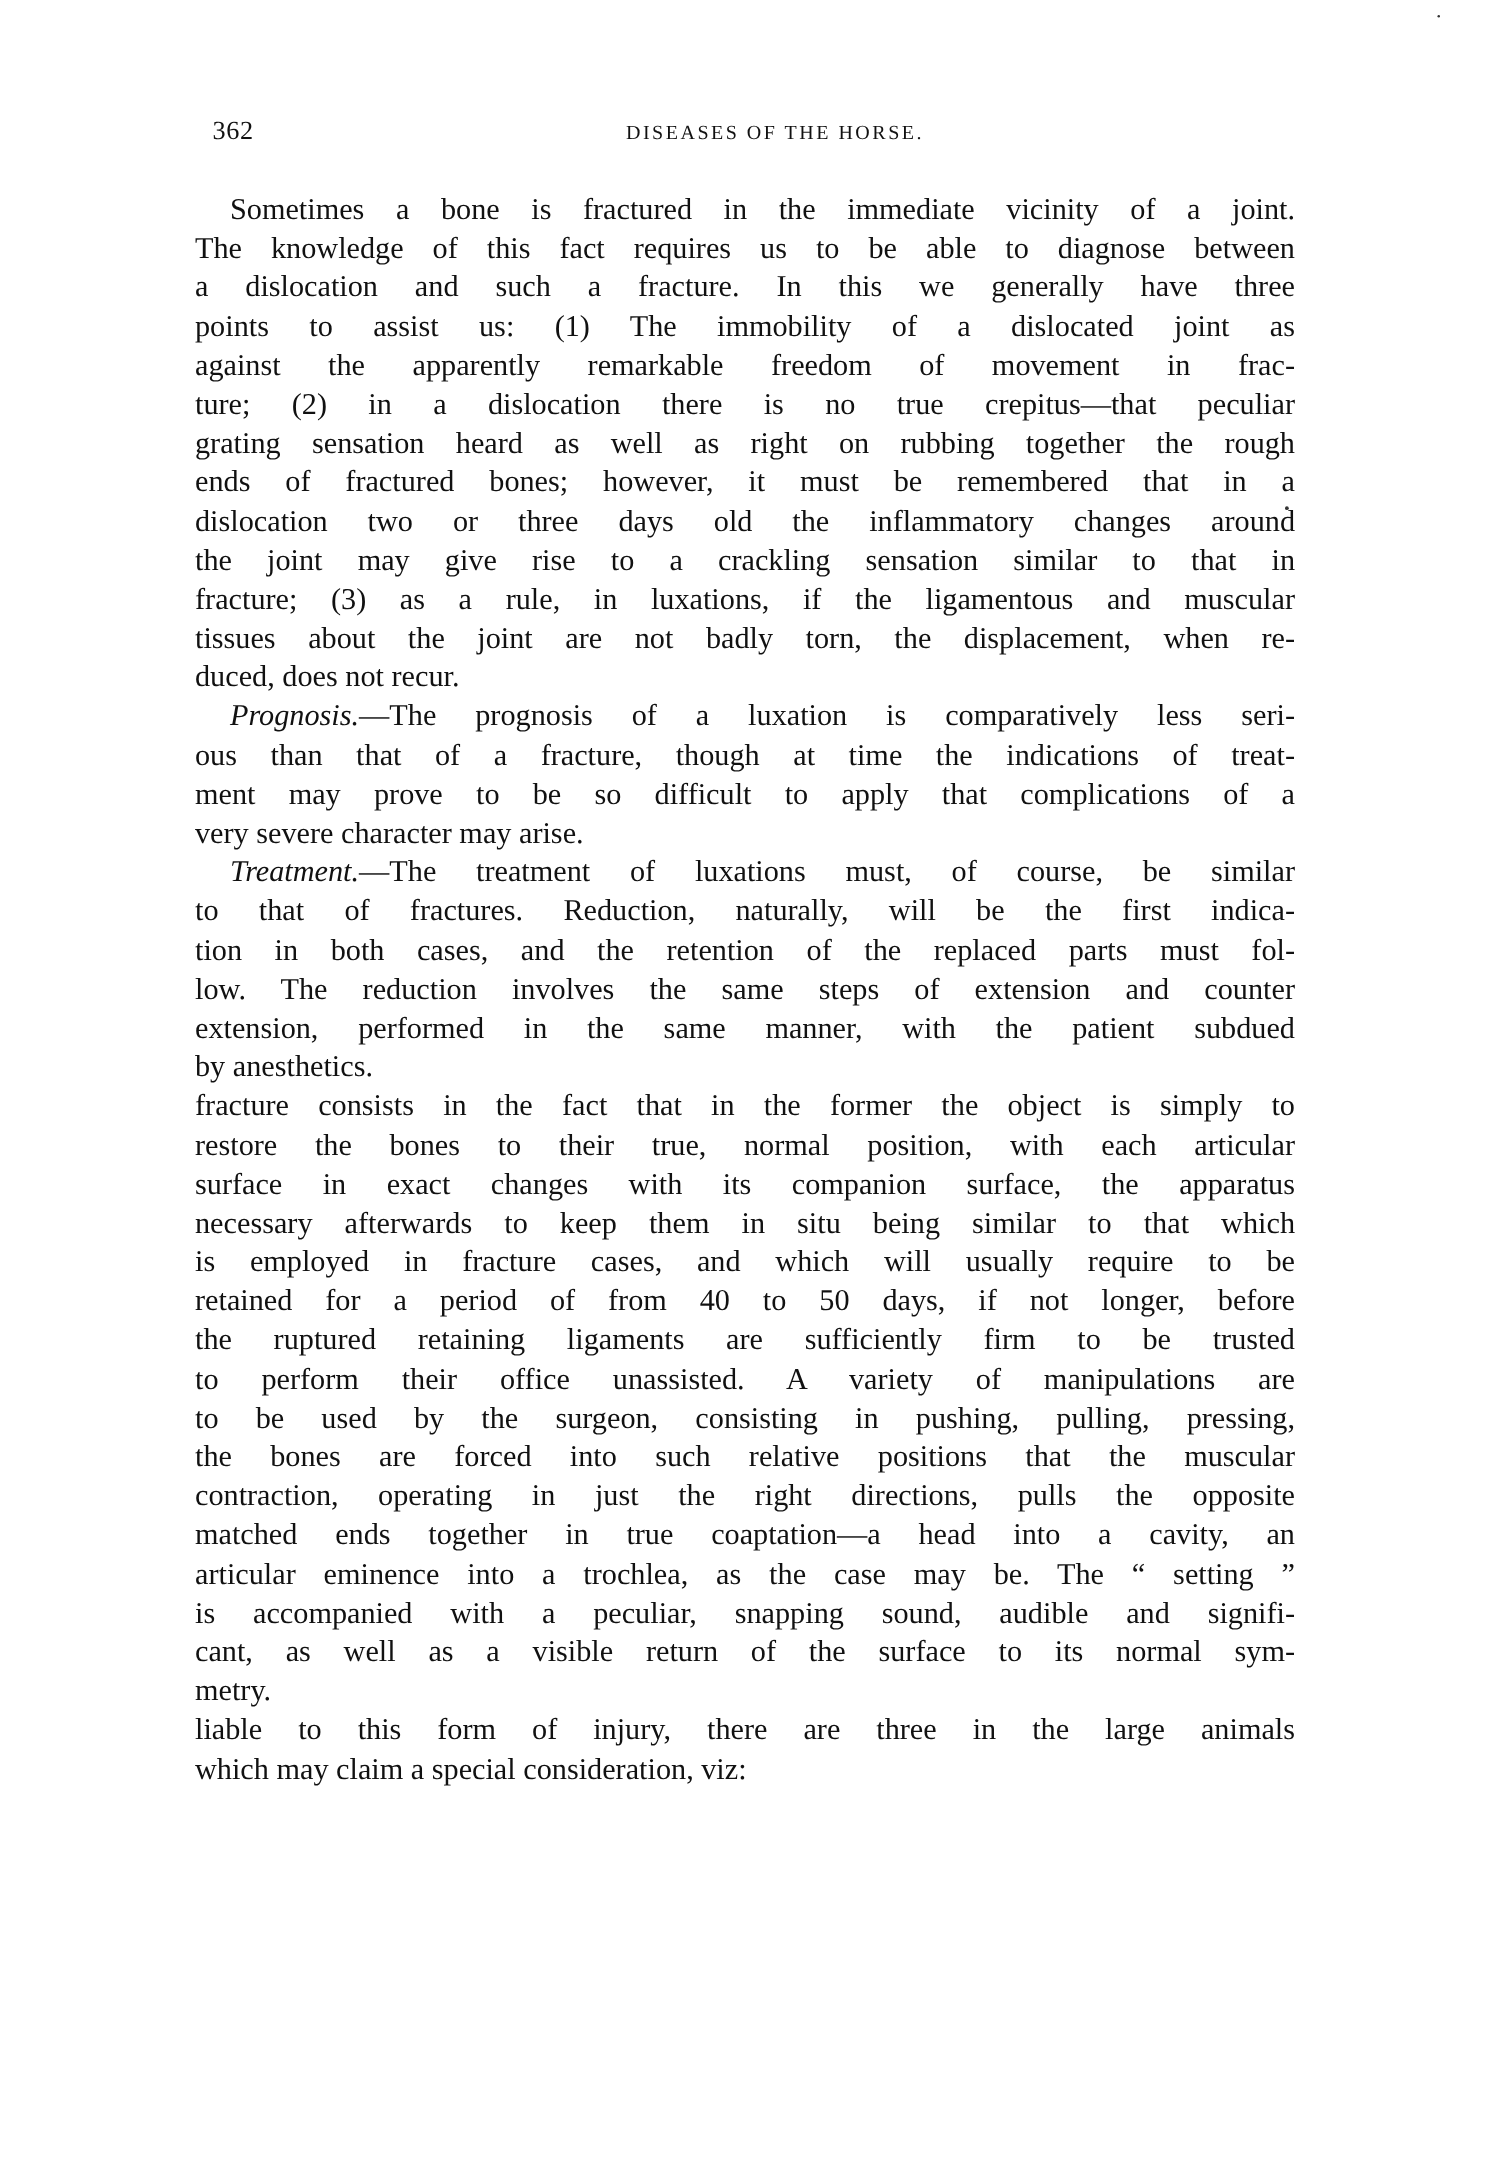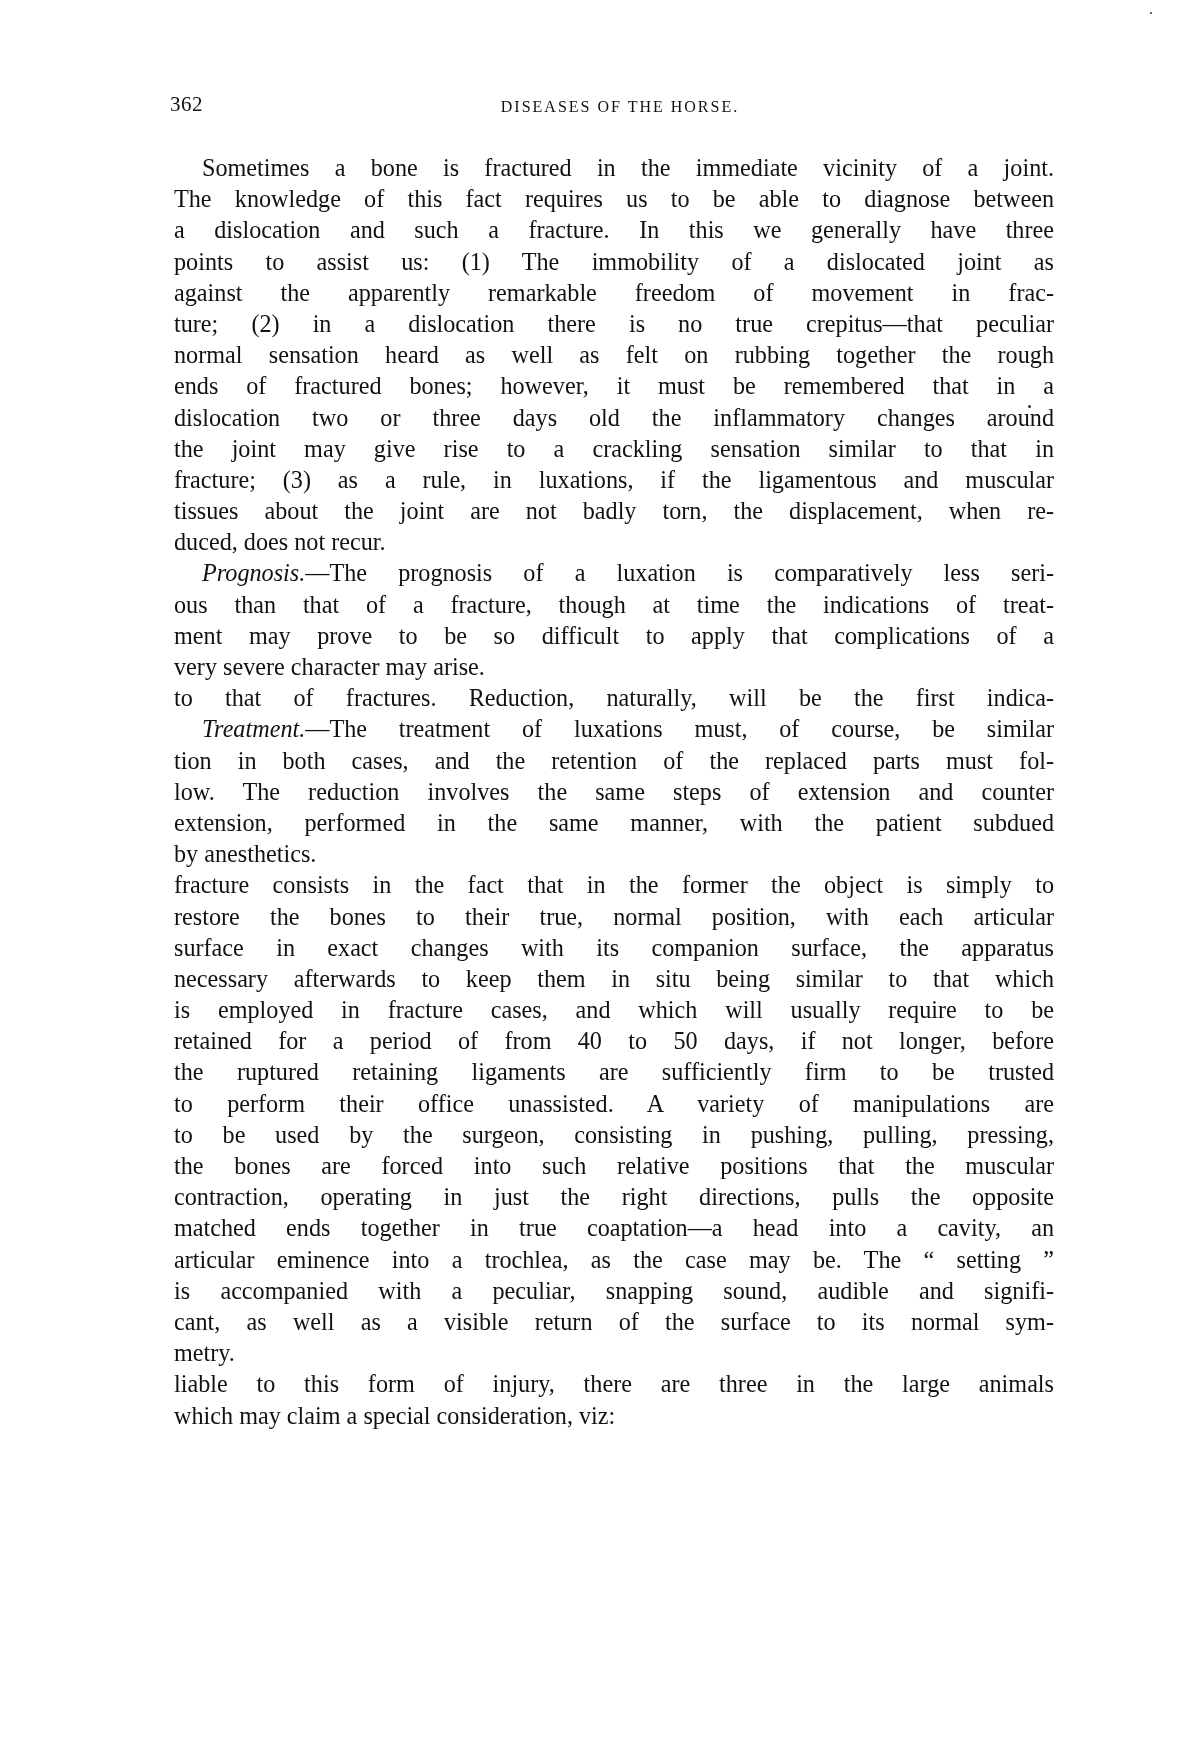--- a/index.html
+++ b/index.html
@@ -12,21 +12,21 @@
     position: absolute; left: 170px; top: 92px; width: 900px; height: 40px;
   }
   .page-num {
     position: absolute; left: 0; top: 0; font-size: 21px; font-weight: normal; letter-spacing: 0.5px;
   }
   .running-head {
     position: absolute; left: 0; width: 900px; top: 6px; text-align: center;
     font-size: 16px; letter-spacing: 2px; text-transform: uppercase;
   }
   .body {
-    position: absolute; left: 174px; top: 152px; width: 880px;
+    position: absolute; left: 156px; top: 152px; width: 880px;
     font-size: 24.2px; line-height: 31.2px; text-align: justify;
   }
   .line { display: block; white-space: nowrap; text-align: justify; text-align-last: justify; height: 31.2px; }
   .line.last { text-align-last: left; }
   .line.indent { padding-left: 28px; }
   .it { font-style: italic; }
   .speck { position: absolute; width: 3px; height: 3px; background: #333; border-radius: 50%; }
 </style>
 </head>
 <body>
@@ -40,39 +40,39 @@
 
   <div class="body">
 
     <div>
       <span class="line indent">Sometimes a bone is fractured in the immediate vicinity of a joint.</span>
       <span class="line">The knowledge of this fact requires us to be able to diagnose between</span>
       <span class="line">a dislocation and such a fracture. In this we generally have three</span>
       <span class="line">points to assist us: (1) The immobility of a dislocated joint as</span>
       <span class="line">against the apparently remarkable freedom of movement in frac-</span>
       <span class="line">ture; (2) in a dislocation there is no true crepitus—that peculiar</span>
-      <span class="line">normal sensation heard as well as felt on rubbing together the rough</span>
+      <span class="line">grating sensation heard as well as right on rubbing together the rough</span>
       <span class="line">ends of fractured bones; however, it must be remembered that in a</span>
       <span class="line">dislocation two or three days old the inflammatory changes around</span>
       <span class="line">the joint may give rise to a crackling sensation similar to that in</span>
       <span class="line">fracture; (3) as a rule, in luxations, if the ligamentous and muscular</span>
       <span class="line">tissues about the joint are not badly torn, the displacement, when re-</span>
       <span class="line last">duced, does not recur.</span>
     </div>
 
     <div>
       <span class="line indent"><span class="it">Prognosis.</span><span>—The prognosis of a luxation is comparatively less seri-</span></span>
       <span class="line">ous than that of a fracture, though at time the indications of treat-</span>
       <span class="line">ment may prove to be so difficult to apply that complications of a</span>
       <span class="line last">very severe character may arise.</span>
     </div>
 
     <div>
+      <span class="line indent"><span class="it">Treatment.</span><span>—The treatment of luxations must, of course, be similar</span></span>
       <span class="line">to that of fractures. Reduction, naturally, will be the first indica-</span>
-      <span class="line indent"><span class="it">Treatment.</span><span>—The treatment of luxations must, of course, be similar</span></span>
       <span class="line">tion in both cases, and the retention of the replaced parts must fol-</span>
       <span class="line">low. The reduction involves the same steps of extension and counter</span>
       <span class="line">extension, performed in the same manner, with the patient subdued</span>
       <span class="line last">by anesthetics.</span>
     </div>
 
     <div>
       <span class="line">fracture consists in the fact that in the former the object is simply to</span>
       <span class="line">restore the bones to their true, normal position, with each articular</span>
       <span class="line">surface in exact changes with its companion surface, the apparatus</span>

